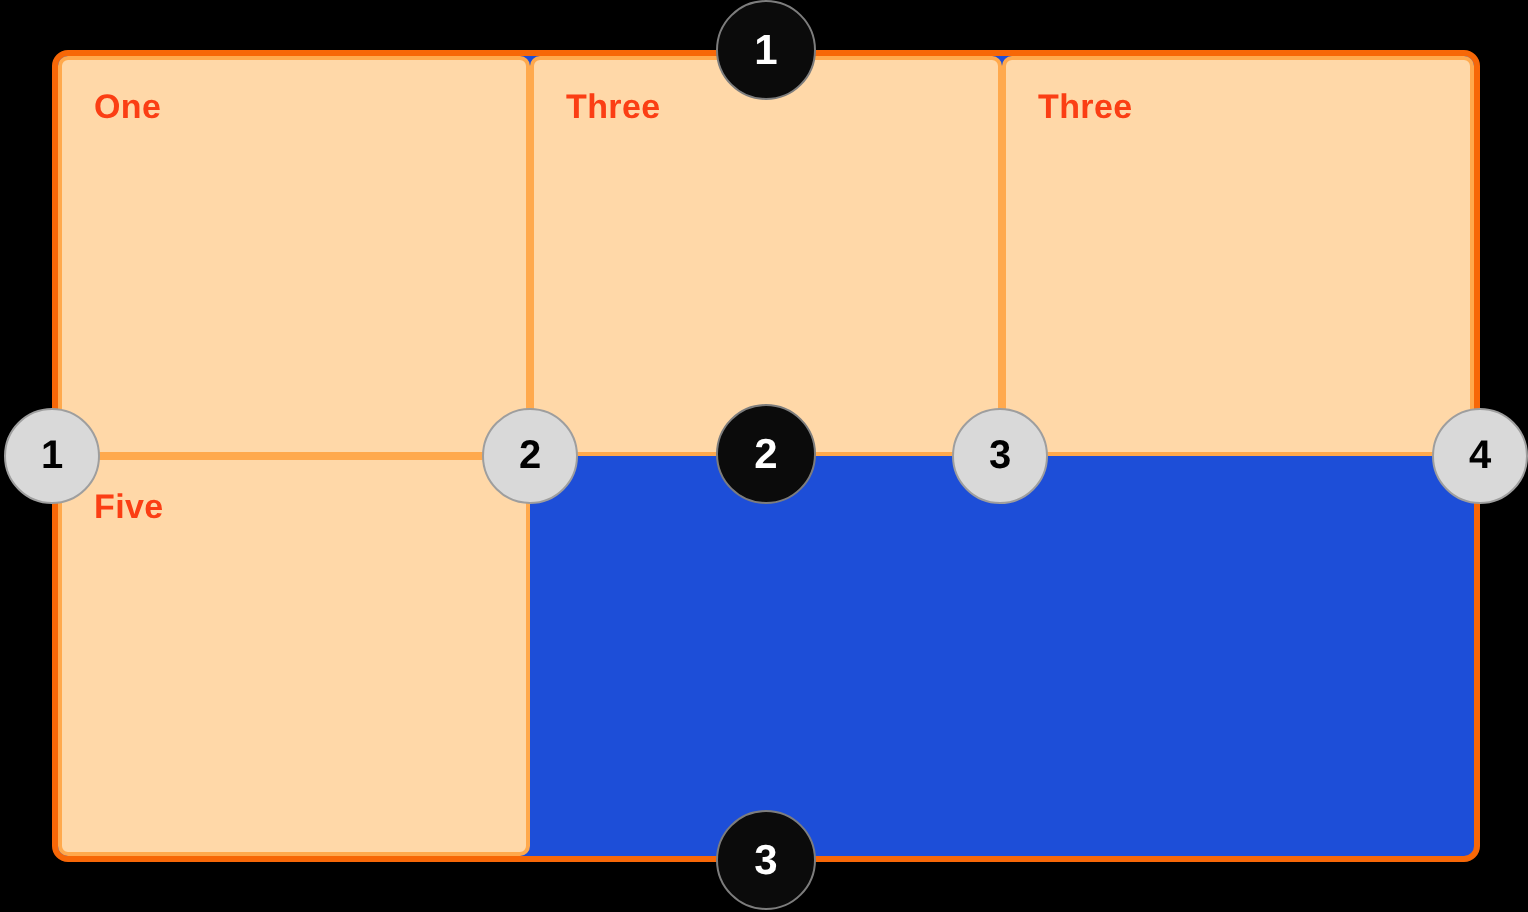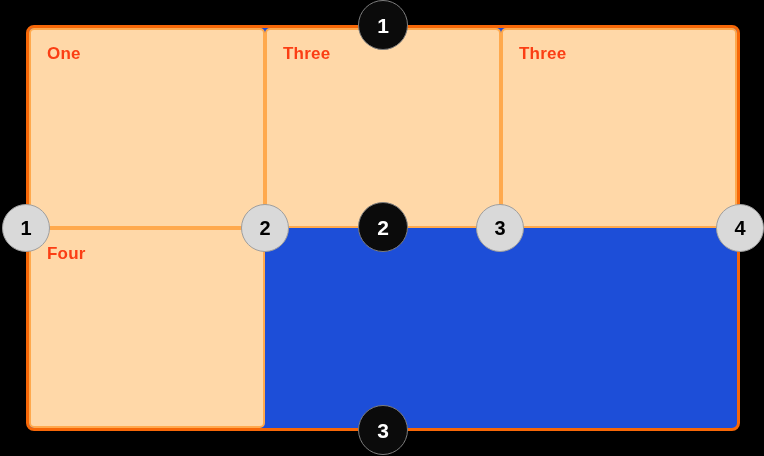--- a/index.html
+++ b/index.html
@@ -84,21 +84,21 @@
 </style>
 </head>
 <body>
 
 <div class="stage">
 
   <div class="grid-wrap">
     <div class="cell">One</div>
     <div class="cell">Three</div>
     <div class="cell">Three</div>
-    <div class="cell">Four</div>
+    <div class="cell">Five</div>
     <div class="cell cell--empty"></div>
   </div>
 
   <div class="marker marker--row row-1">1</div>
   <div class="marker marker--row row-2">2</div>
   <div class="marker marker--row row-3">3</div>
 
   <div class="marker marker--col col-1">1</div>
   <div class="marker marker--col col-2">2</div>
   <div class="marker marker--col col-3">3</div>

